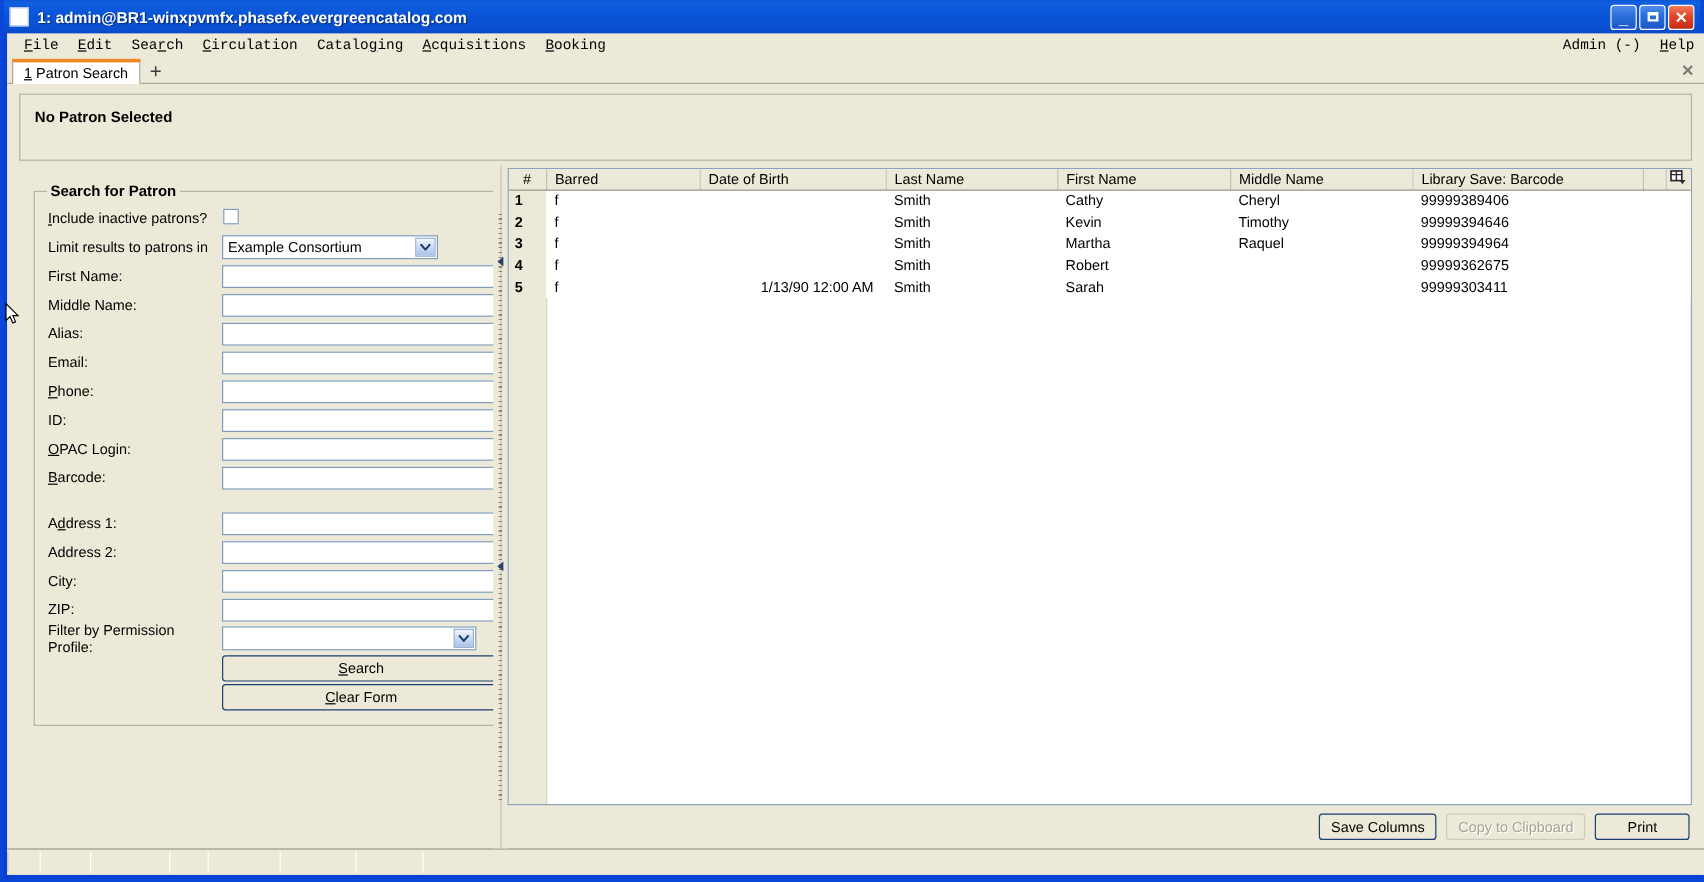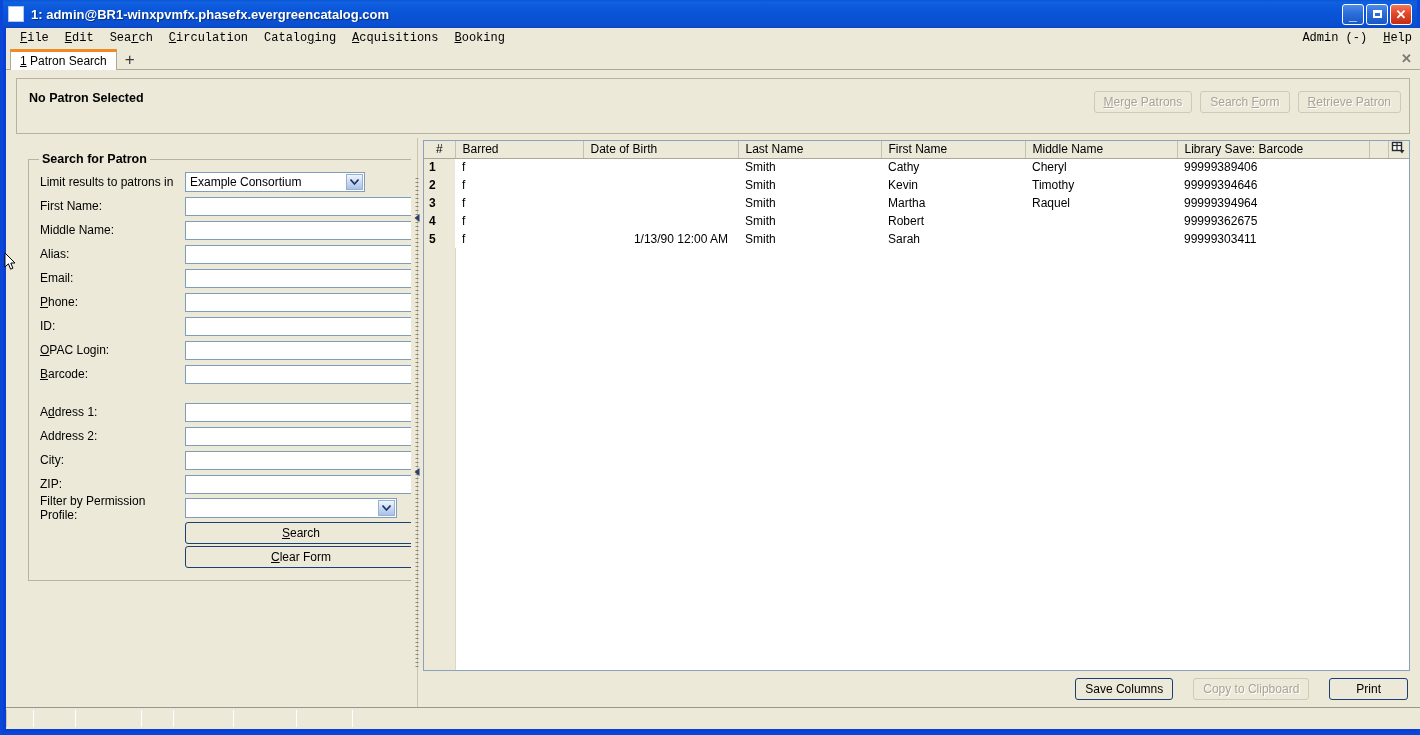--- a/index.html
+++ b/index.html
@@ -377,21 +377,21 @@
     display: inline-block;
     width: 15px; height: 13px;
     position: relative;
   }
   .footer-btns {
     height: 36px;
     flex: 0 0 auto;
     display: flex;
     align-items: center;
     justify-content: flex-end;
-    gap: 20px;
+    gap: 8px;
     padding-right: 2px;
   }
   
   .statusbar {
     height: 22px;
     flex: 0 0 auto;
     background: #ece9d8;
     border-top: 1px solid #9a968a;
     display: flex;
     align-items: stretch;
@@ -462,33 +462,34 @@
         <u>1</u>&nbsp;<span>Patron Search</span>
       </div>
       <div class="tab-add">+</div>
       <div class="tab-close">✕</div>
     </div>
 
     <div class="content">
 
       <div class="patron-bar">
         <div class="patron-title">No Patron Selected</div>
-        <div class="hdr-btns">
-          <button class="btn disabled"><u>M</u>erge Patrons</button>
-          <button class="btn disabled">Search <u>F</u>orm</button>
-          <button class="btn disabled"><u>R</u>etrieve Patron</button>
-        </div>
       </div>
 
       <div class="split">
 
         <div class="left-pane">
           <fieldset class="fieldset">
             <legend class="legend">Search for Patron</legend>
 
+            <div class="frow">
+              <div class="flabel"><u>I</u>nclude inactive patrons?</div>
+              <div class="ctl-wrap">
+                <span class="chk"></span>
+              </div>
+            </div>
 
             <div class="frow">
               <div class="flabel">Limit results to patrons in</div>
               <div class="ctl-wrap">
                 <div class="selbox">
                   <span>Example Consortium</span>
                   <span class="sel-arrow">
                     <svg width="9" height="6" viewBox="0 0 9 6">
                         <path d="M0.5 0.5 L4.5 5 L8.5 0.5" fill="none" stroke="#14346b" stroke-width="1.6"></path>
                       </svg>

